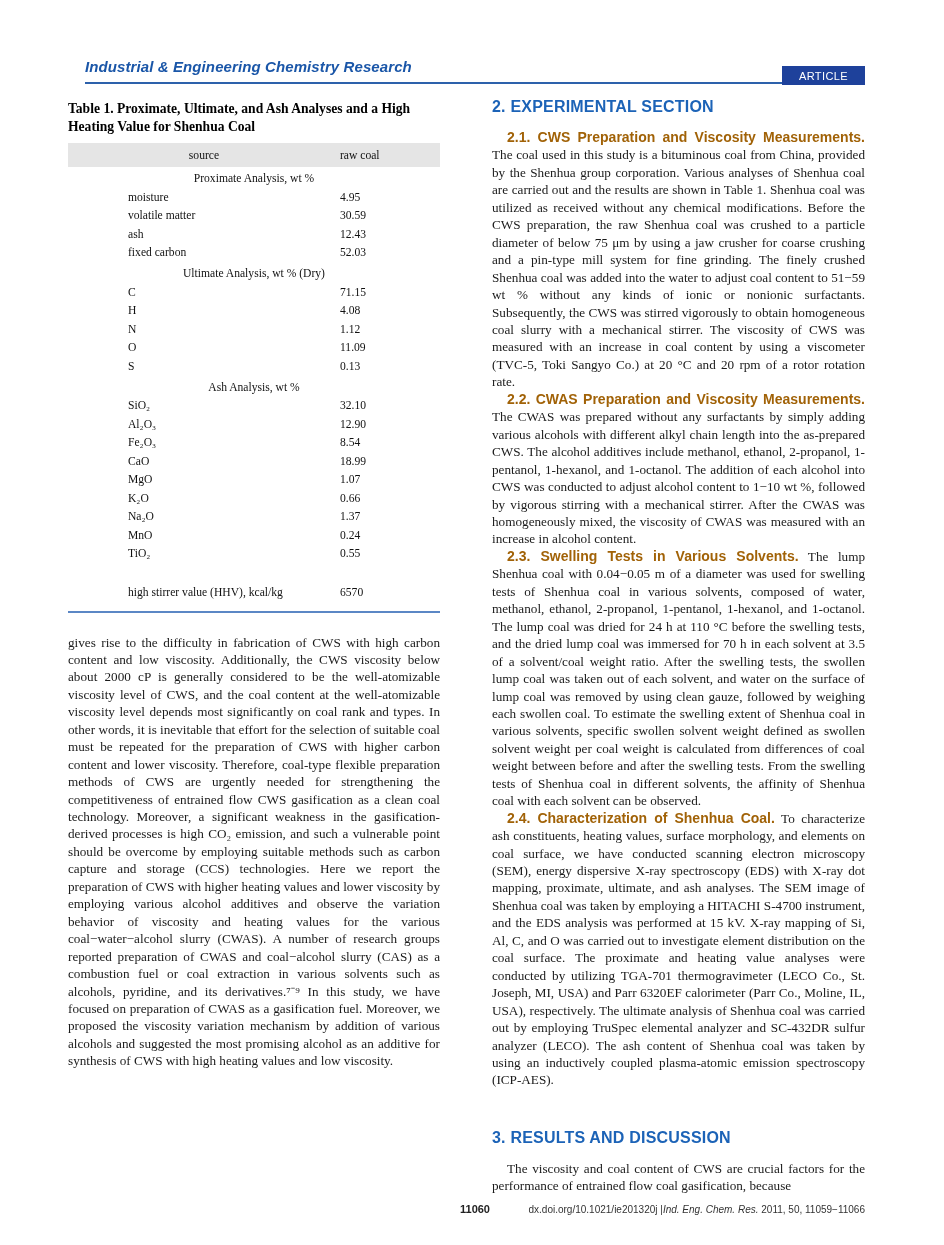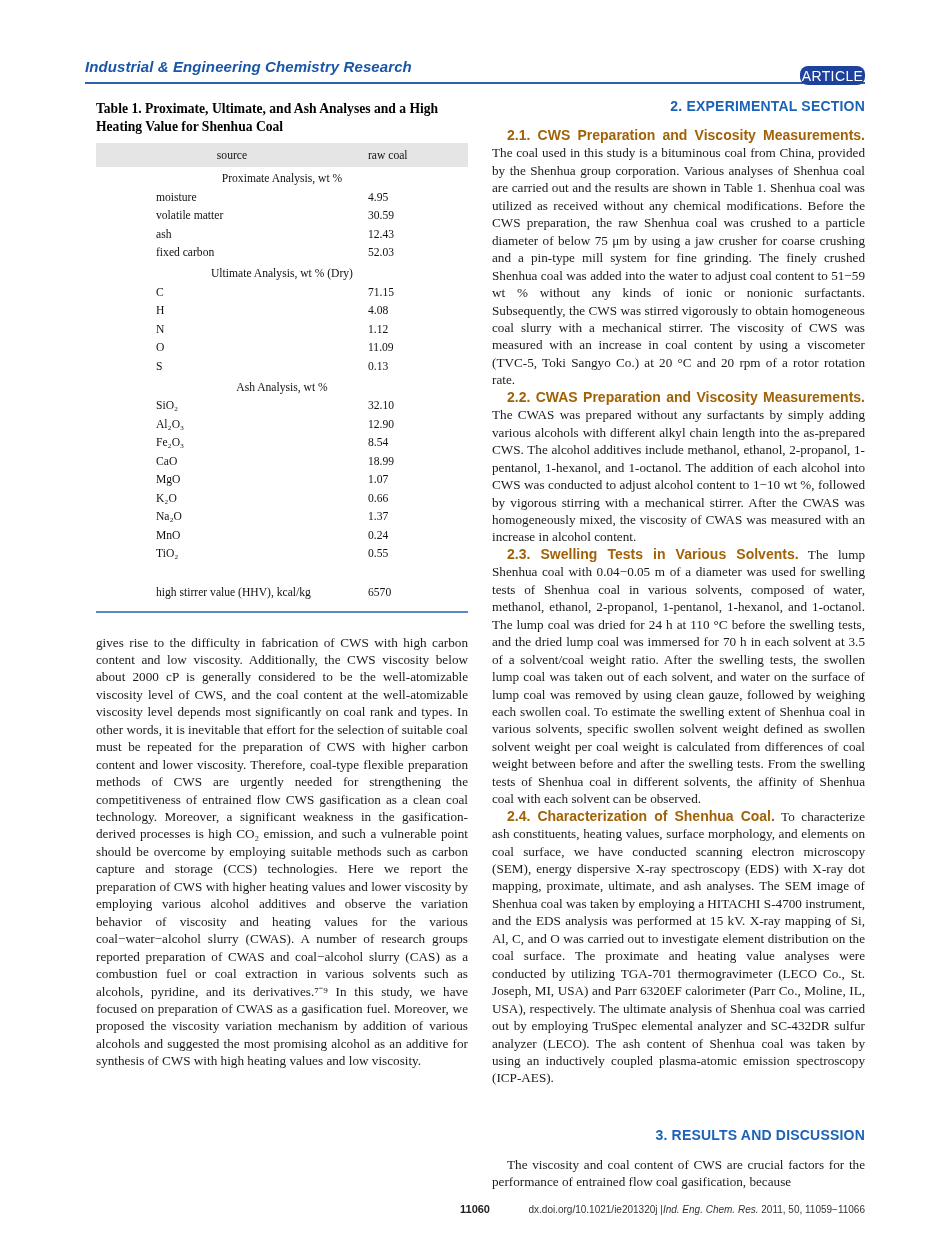--- a/index.html
+++ b/index.html
@@ -8,28 +8,27 @@
     font-family:"Liberation Serif", serif; color:#1a1a1a; overflow:hidden;
   }
   
   .header-bar { position:absolute; left:85px; top:58px; width:780px; }
   .journal-title {
     font-family:"Liberation Sans", sans-serif; font-weight:bold;
     font-size:15px; color:#1a56a8; letter-spacing:0.1px; padding-bottom:7px;font-style:italic;
   }
   .header-rule { border-bottom:2px solid #2d61ab; }
   .article-badge {
-    position:absolute; right:0; top:8px; width:65px; height:19px;
+    position:absolute; right:0; top:8px; width:83px; height:19px;
     background:#1e419b; color:#ffffff; font-family:"Liberation Sans", sans-serif;
-    font-size:14px; display:flex; align-items:center; justify-content:center;
+    font-size:11px; display:flex; align-items:center; justify-content:center;
     letter-spacing:0.4px;
-    border-radius:8px;
   }
   
-  .col-left  { position:absolute; left:96px;  top:100px; width:372px; }
+  .col-left  { position:absolute; left:68px;  top:100px; width:372px; }
   .col-right { position:absolute; left:492px; top:98px;  width:373px; }
   
   .tbl-caption {
     font-size:13.6px; font-weight:bold; line-height:17.5px; color:#000;
   }
   .tbl { margin-top:8px; font-size:11.6px; color:#111; }
   .tbl-header {
     display:grid; grid-template-columns:272px 1fr; background:#e5e5e5;
     height:24px; align-items:center;
   }
@@ -39,21 +38,21 @@
   .tbl-row { display:grid; grid-template-columns:272px 1fr; height:18.5px; align-items:center; }
   .tbl-label { padding-left:60px; }
   .tbl-value { }
   .tbl-hhv { margin-top:20px; }
   .tbl-bottom-rule { border-bottom:2px solid #5b87c5; margin-top:9px; }
   
   .body-text { font-size:13.2px; line-height:17.45px; text-align:justify; color:#1a1a1a; }
   .left-paragraph { margin-top:21px; }
   .section-heading {
     font-family:"Liberation Sans", sans-serif; font-weight:bold;
-    font-size:14px; color:#1c63b7; letter-spacing:0.2px; margin:0 0 13px 0;text-align:right;
+    font-size:16px; color:#1c63b7; letter-spacing:0.2px; margin:0 0 13px 0;
   }
   .results-heading { margin-top:40px; }
   p.para { margin:0; text-indent:15px; }
   .run-in {
     font-family:"Liberation Sans", sans-serif; font-weight:bold;
     font-size:14px; color:#a16207;
   }
   
   .footer-pagenum {
     position:absolute; left:85px; top:1203px; width:780px; text-align:center;

